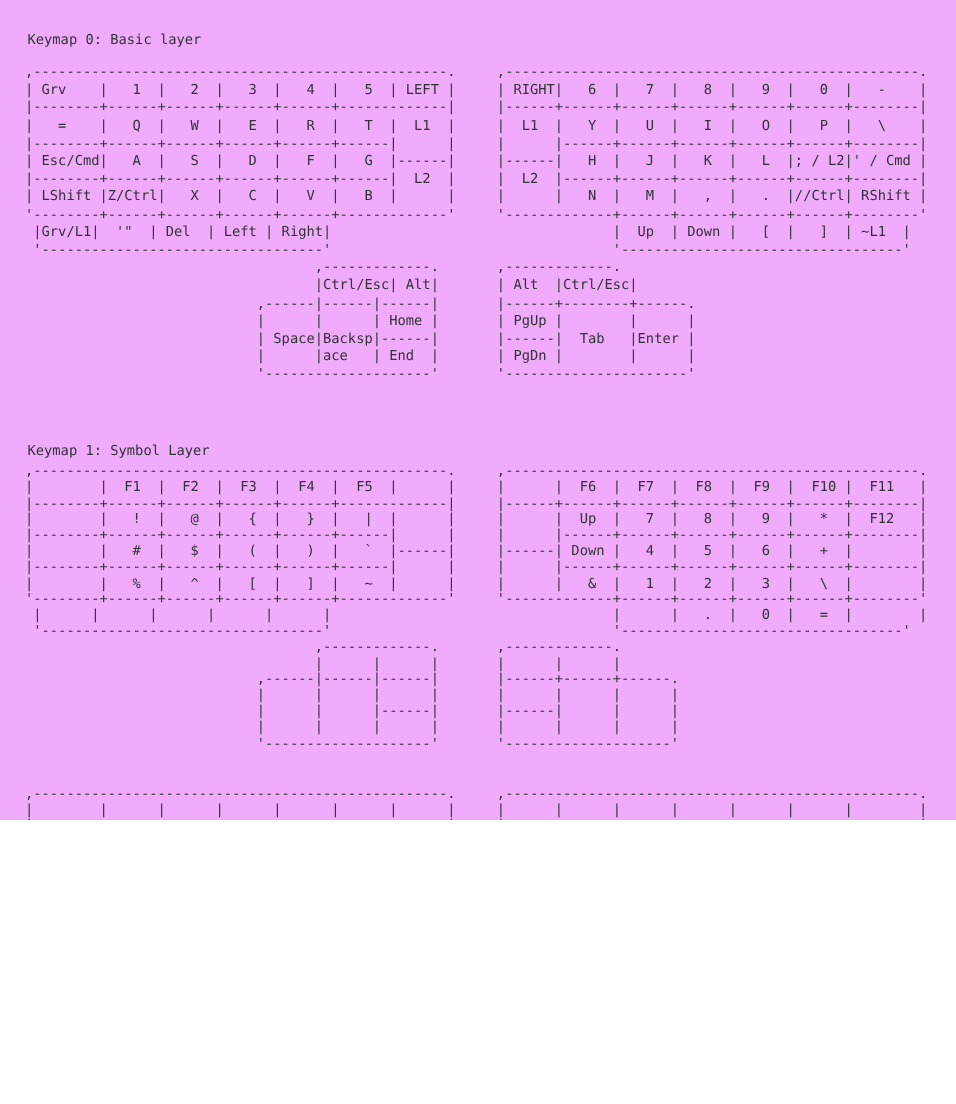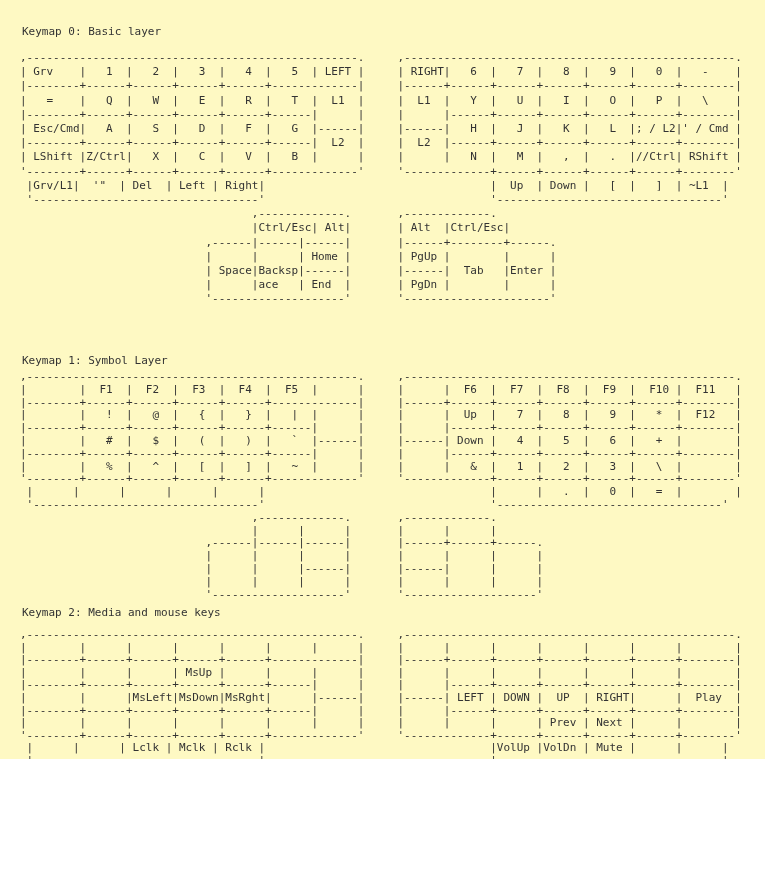--- a/index.html
+++ b/index.html
@@ -1,21 +1,21 @@
 <!DOCTYPE html>
 <html><head>
 <meta charset="utf-8">
 <style>
   html, body { margin: 0; padding: 0; }
   body { background: #ffffff; font-family: "DejaVu Sans Mono", monospace; }
   .page {
     position: relative;
     width: 765px;
-    height: 759px;
-    background: #fef9c3;
+    height: 656px;
+    background: #f0abfc;
     overflow: hidden;
   }
   .km-title {
     position: absolute;
     left: 22px;
     font-family: "DejaVu Sans Mono", monospace;
     font-size: 11px;
     line-height: 14px;
     color: #333333;
     white-space: pre;
@@ -77,21 +77,20 @@
  |      |      |      |      |      |                                  |      |   .  |   0  |   =  |        |
  '----------------------------------'                                  '----------------------------------'
                                    ,-------------.       ,-------------.
                                    |      |      |       |      |      |
                             ,------|------|------|       |------+------+------.
                             |      |      |      |       |      |      |      |
                             |      |      |------|       |------|      |      |
                             |      |      |      |       |      |      |      |
                             '--------------------'       '--------------------'</pre>
 
-  <div class="km-title" id="title-2">Keymap 2: Media and mouse keys</div>
 
   <pre class="km-art" id="art-2">,--------------------------------------------------.     ,--------------------------------------------------.
 |        |      |      |      |      |      |      |     |      |      |      |      |      |      |        |
 |--------+------+------+------+------+-------------|     |------+------+------+------+------+------+--------|
 |        |      |      | MsUp |      |      |      |     |      |      |      |      |      |      |        |
 |--------+------+------+------+------+------|      |     |      |------+------+------+------+------+--------|
 |        |      |MsLeft|MsDown|MsRght|      |------|     |------| LEFT | DOWN |  UP  | RIGHT|      |  Play  |
 |--------+------+------+------+------+------|      |     |      |------+------+------+------+------+--------|
 |        |      |      |      |      |      |      |     |      |      |      | Prev | Next |      |        |
 '--------+------+------+------+------+-------------'     '-------------+------+------+------+------+--------'

